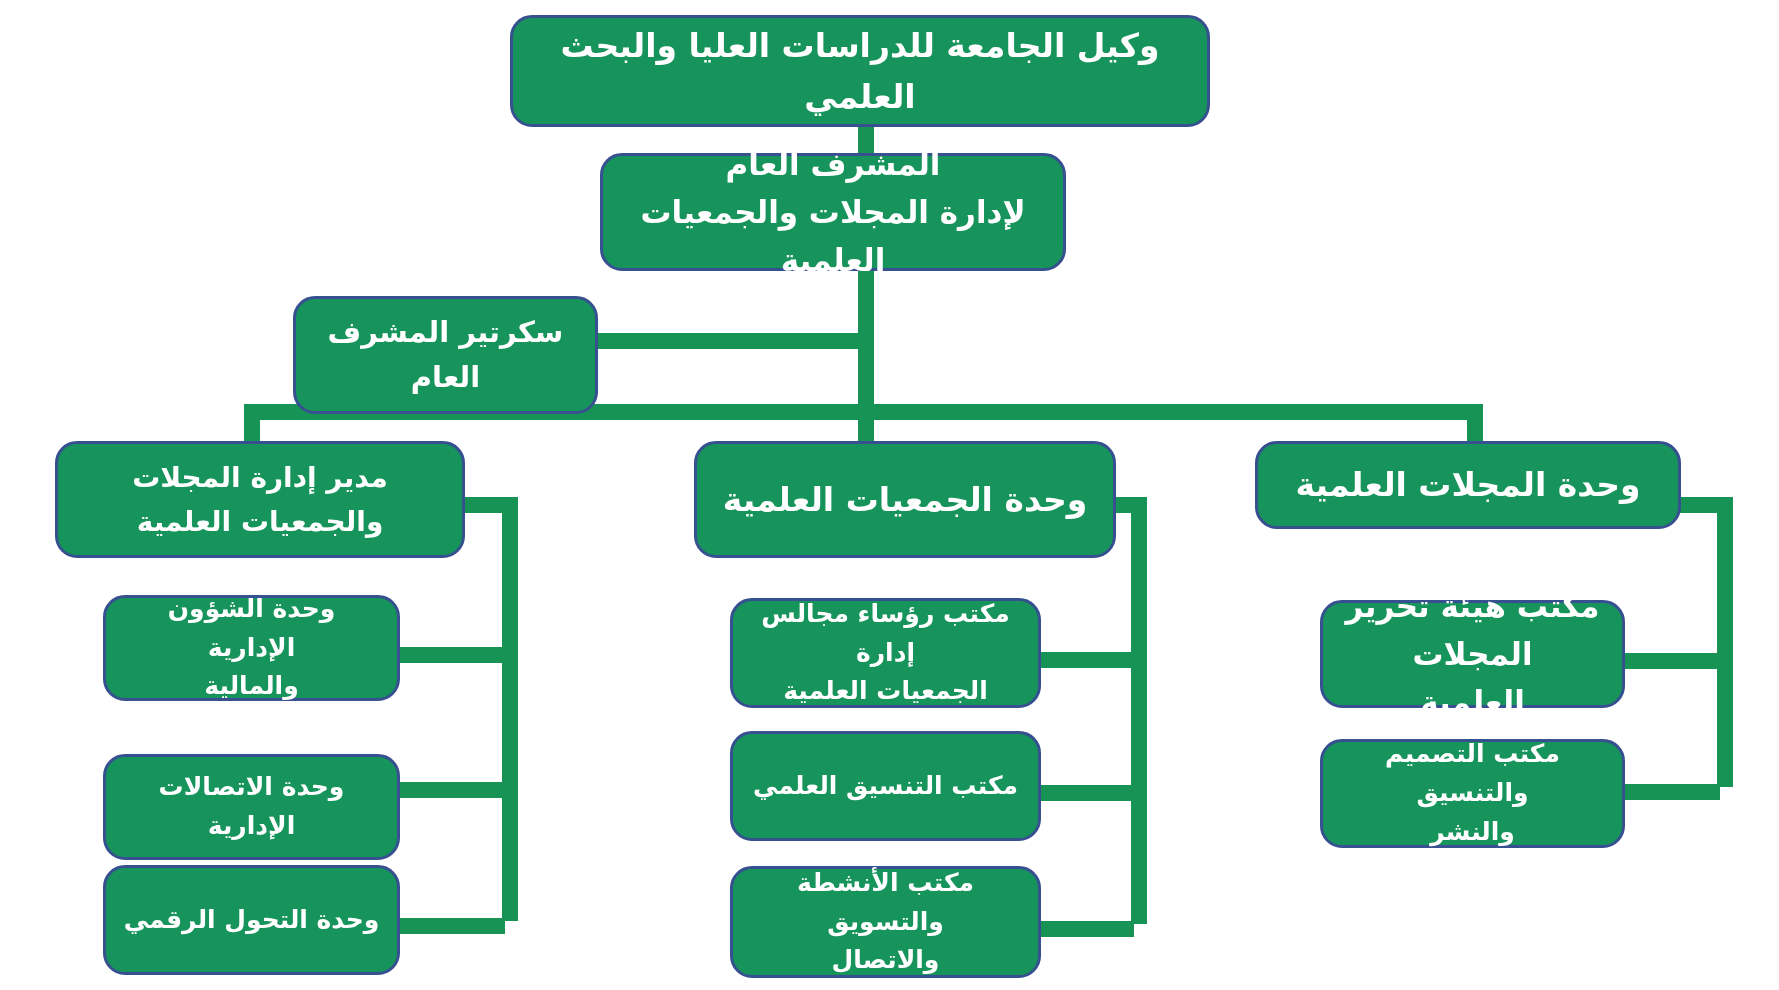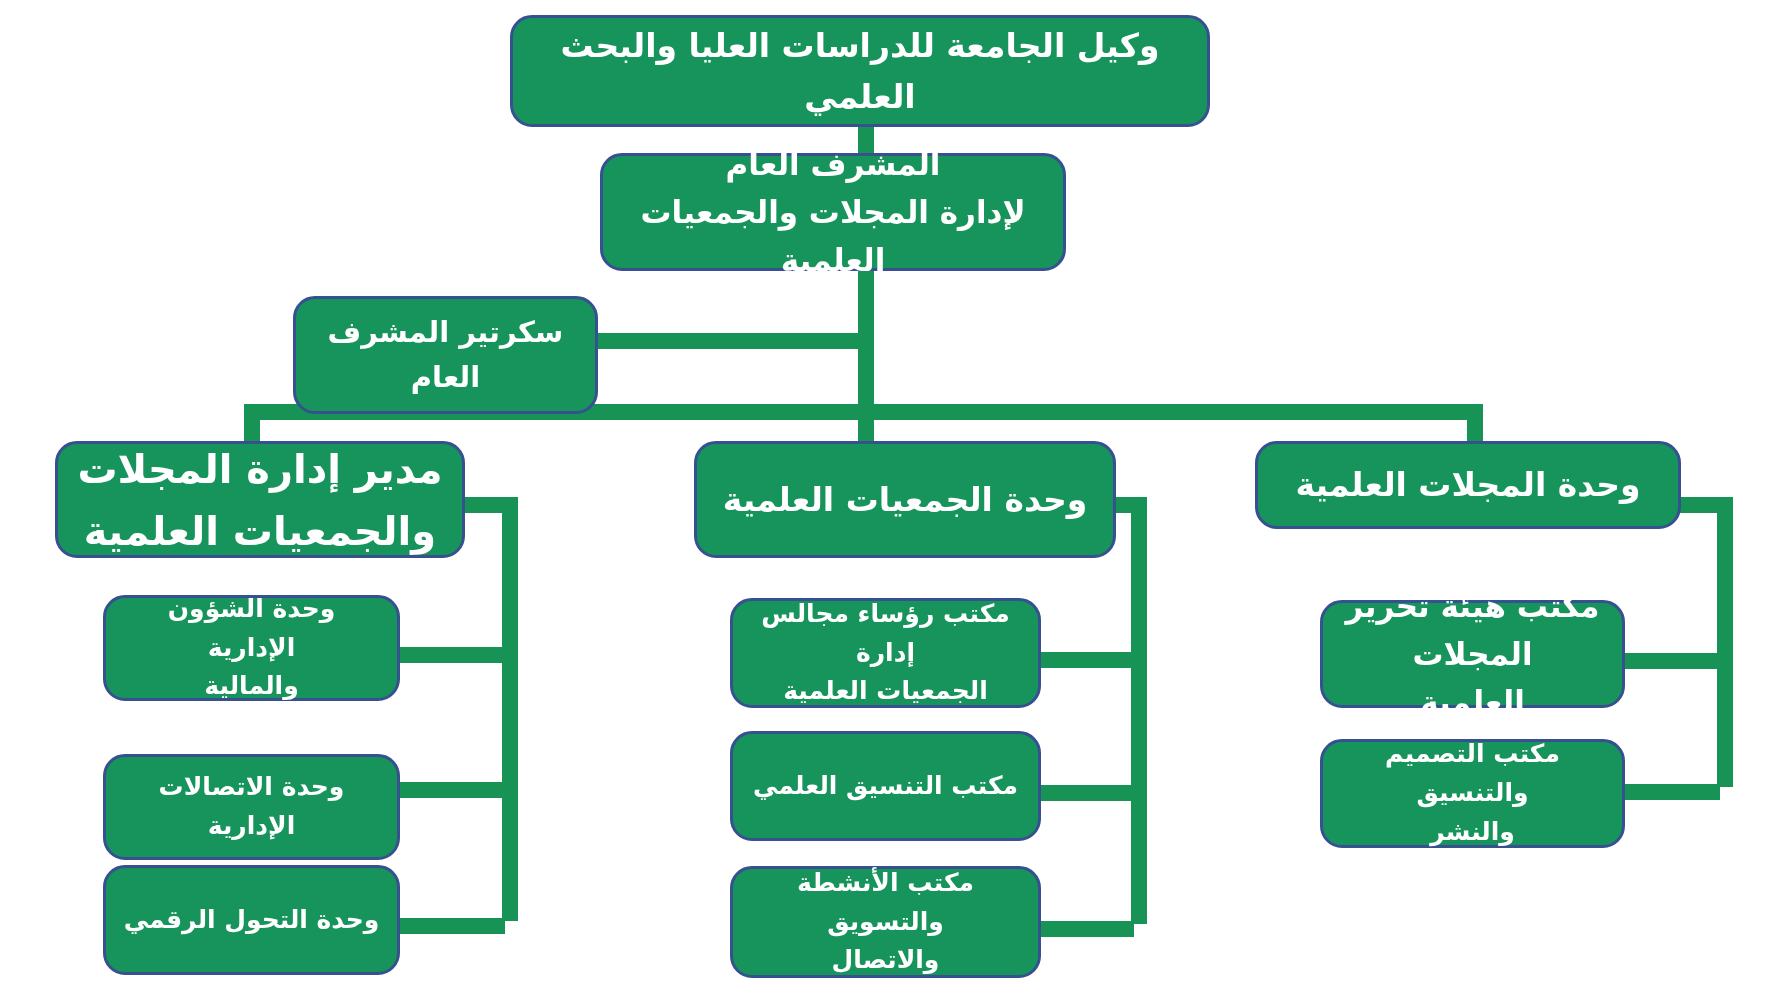--- a/index.html
+++ b/index.html
@@ -32,21 +32,21 @@
   }
   .node-label{white-space:pre-line;line-height:1.55;}
   .conn{position:absolute;background:var(--connector);}
 
   
   .n-root{left:510px;top:7px;width:700px;height:112px;font-size:33px;}
   
   .n-supervisor{left:600px;top:145px;width:466px;height:118px;font-size:31px;}
   .n-secretary{left:293px;top:268px;width:305px;height:118px;font-size:29px;margin-top:20px;}
   
-  .n-director{left:55px;top:433px;width:410px;height:117px;font-size:40px;}
+  .n-director{left:55px;top:433px;width:410px;height:117px;font-size:28px;}
   .n-societies{left:694px;top:433px;width:422px;height:117px;font-size:33px;}
   .n-journals{left:1255px;top:433px;width:426px;height:88px;font-size:33px;}
   
   .n-l1{left:103px;top:587px;width:297px;height:106px;font-size:25px;}
   .n-l2{left:103px;top:746px;width:297px;height:106px;font-size:25px;}
   .n-l3{left:103px;top:857px;width:297px;height:110px;font-size:25px;}
   
   .n-m1{left:730px;top:590px;width:311px;height:110px;font-size:25px;}
   .n-m2{left:730px;top:723px;width:311px;height:110px;font-size:25px;}
   .n-m3{left:730px;top:858px;width:311px;height:112px;font-size:25px;}

